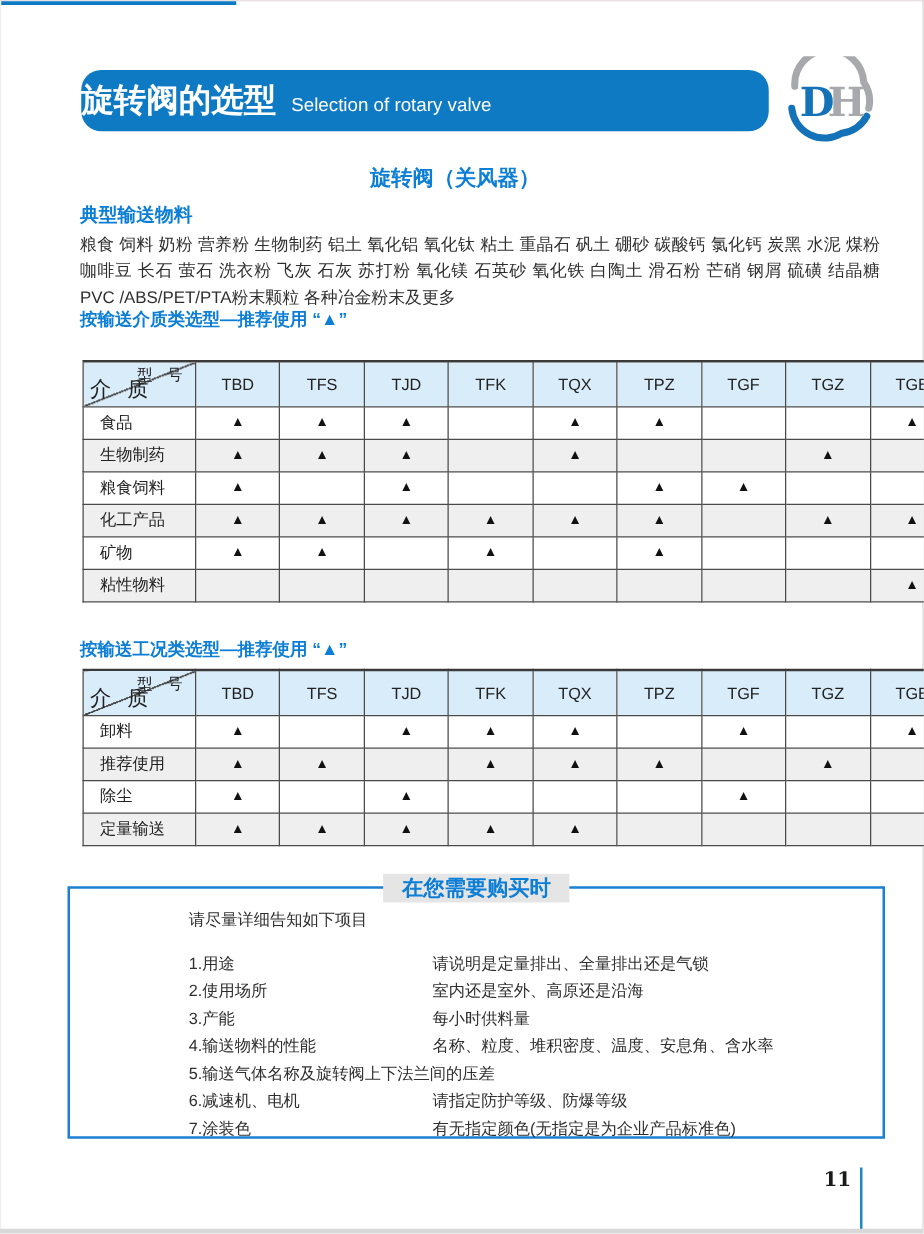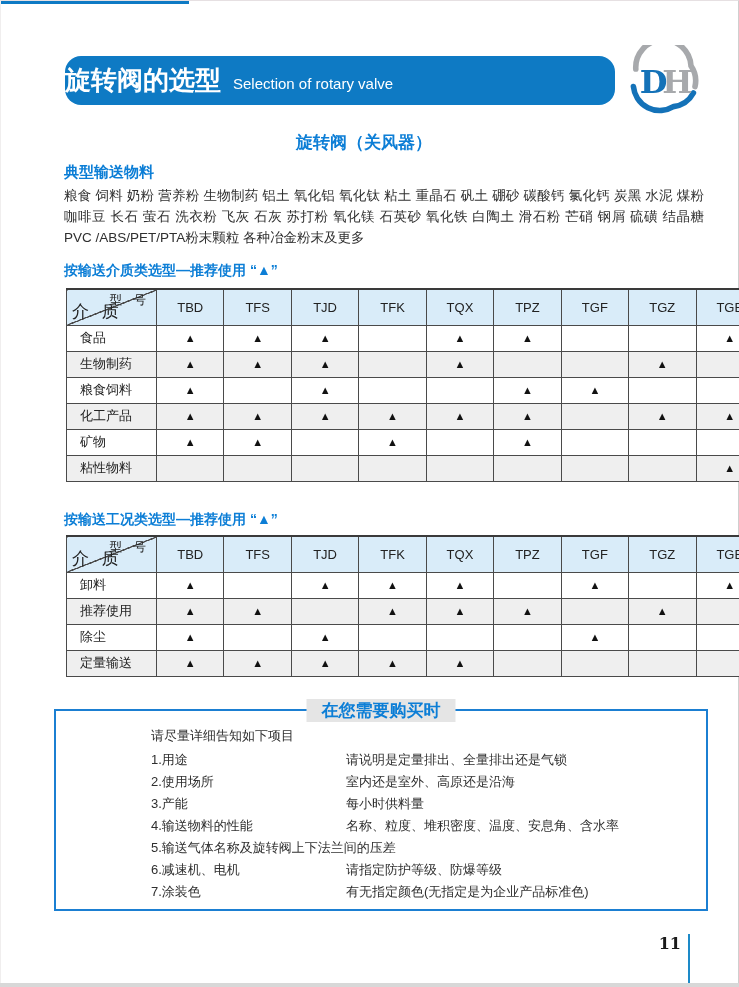--- a/index.html
+++ b/index.html
@@ -60,21 +60,21 @@
   .materials-text{
     position:absolute;left:63px;top:184px;width:640px;
     font-size:13.5px;line-height:21px;color:#2f2f2f;
     text-align:justify;
   }
   
   .sec-heading{
     position:absolute;left:63px;
     color:var(--heading);font-size:14px;font-weight:bold;
   }
-  #sec1{top:261px;}
+  #sec1{top:246px;}
   #sec2{top:510px;}
   
   table.sel{
     position:absolute;left:65px;width:698px;
     border-collapse:collapse;table-layout:fixed;
     font-size:13px;color:#222;
   }
   #table1{top:287px;}
   #table2{top:534px;}
   table.sel th,table.sel td{
@@ -122,21 +122,21 @@
   }
   .purchase-title{
     position:absolute;left:50%;top:-12px;transform:translateX(-50%);
     background:#e5e5e5;padding:0 15px;white-space:nowrap;
     color:var(--heading);font-size:17px;font-weight:bold;
   }
   .purchase-body{
     position:absolute;left:95px;top:14px;right:10px;
     font-size:13px;line-height:22px;color:#2f2f2f;
   }
-  .purchase-intro{margin-bottom:2px;}
+  .purchase-intro{margin-bottom:13px;}
   .purchase-item{display:flex;}
   .purchase-item .lab{min-width:195px;}
   .purchase-item .val{flex:1;}
   
   .page-number{
     position:absolute;left:652px;top:933px;width:28px;
     text-align:right;
     font-family:"DejaVu Serif","Liberation Serif",serif;
     font-weight:bold;font-size:16px;color:#1a1a1a;
   }

